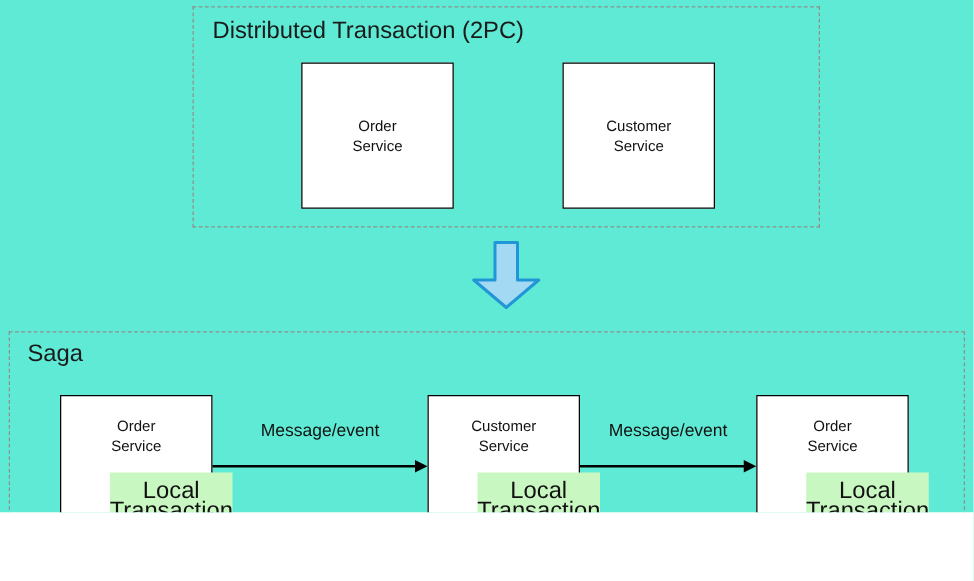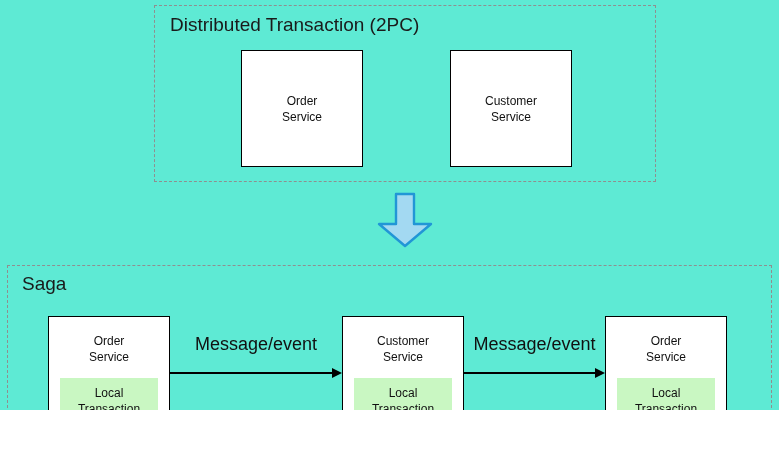--- a/index.html
+++ b/index.html
@@ -57,25 +57,26 @@
     top: 50%;
     transform: translateY(-50%);
   }
   .local-tx {
     position: absolute;
     background: #c9f7c2;
     display: flex;
     align-items: center;
     justify-content: center;
     text-align: center;
-    font-size: 12px;
+    font-size: 19px;
     line-height: 16px;
     color: #111111;
     white-space: pre-line;
     box-sizing: border-box;
+    margin-left: 28px;
   }
 
   
   .flow-arrow {
     position: absolute;
     height: 12px;
   }
   .flow-arrow .shaft {
     position: absolute;
     left: 0;
@@ -88,21 +89,21 @@
     top: 0.5px;
     width: 0;
     height: 0;
     border-top: 5.5px solid transparent;
     border-bottom: 5.5px solid transparent;
     border-left: 10px solid #000000;
   }
   .edge-label {
     position: absolute;
     text-align: center;
-    font-size: 18px;
+    font-size: 14px;
     line-height: 16px;
     color: #111111;
     white-space: nowrap;
   }
 
   
   .blue-arrow {
     position: absolute;
   }
 </style>

